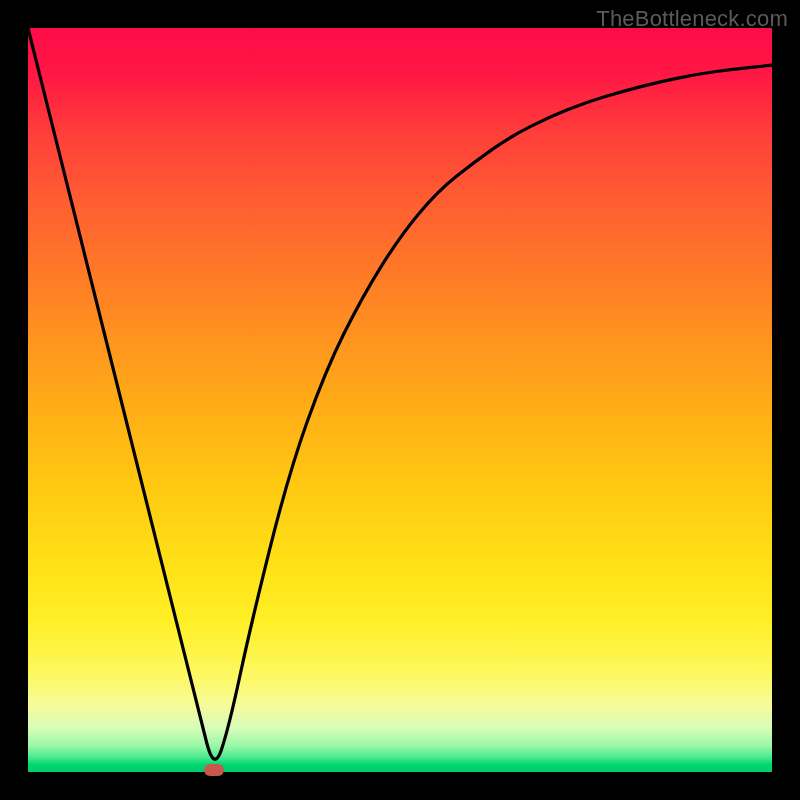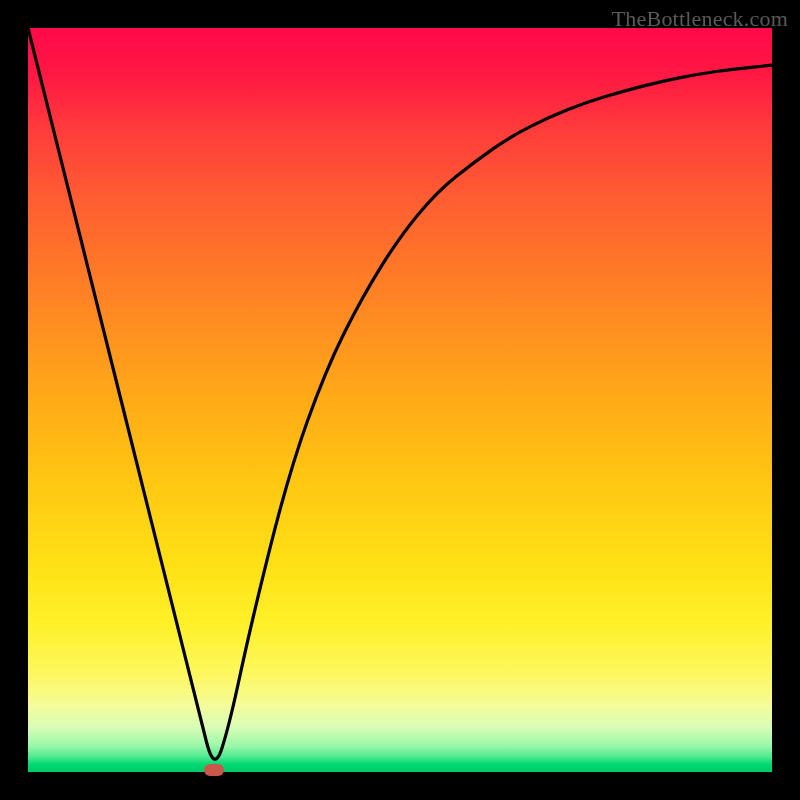--- a/index.html
+++ b/index.html
@@ -9,21 +9,20 @@
     height: 800px;
     overflow: hidden;
     background: #000;
     font-family: Arial, Helvetica, sans-serif;
   }
   .frame {
     position: relative;
     width: 800px;
     height: 800px;
     background: #000;
-    font-family: Liberation Serif, serif;
   }
   .plot-area {
     position: absolute;
     left: 28px;
     top: 28px;
     width: 744px;
     height: 744px;
     
     background: linear-gradient(
       to bottom,

